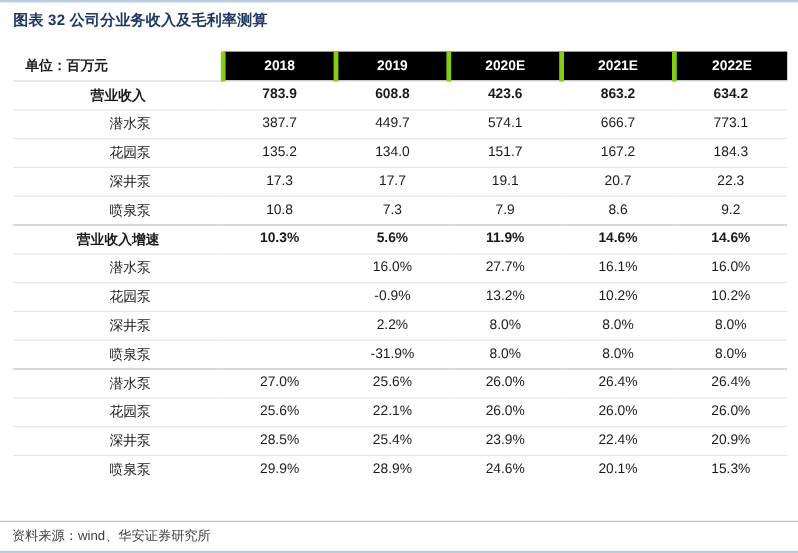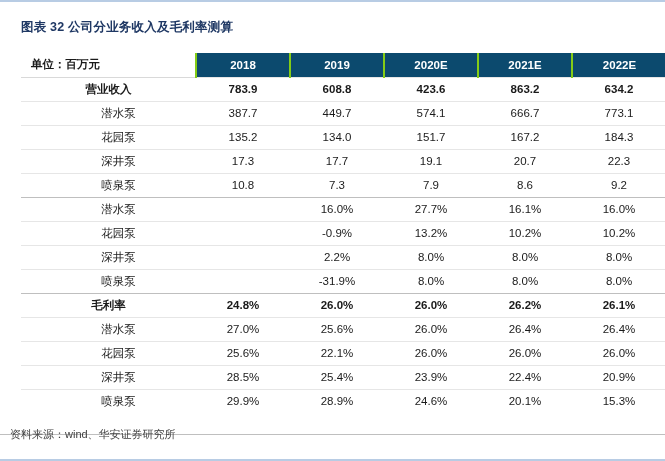--- a/index.html
+++ b/index.html
@@ -14,21 +14,21 @@
     color: #1a1a1a;
     -webkit-font-smoothing: antialiased;
   }
   .page {
     position: relative;
     width: 665px;
     height: 461px;
     box-sizing: border-box;
     border-top: 2px solid #b8cce4;
     border-bottom: 2px solid #b8cce4;
-    padding: 11px;
+    padding: 1px;
   }
   .title {
     font-size: 12.5px;
     font-weight: bold;
     color: #1f3864;
     padding: 6px 10px 5px 10px;
     letter-spacing: 0.2px;
   }
   table.data {
     border-collapse: collapse;
@@ -39,26 +39,26 @@
   table.data col.c0 { width: 175px; }
   table.data col.cN { width: 94px; }
   table.data th, table.data td {
     font-size: 11.5px;
     height: 24px;
     padding: 0 10px;
     box-sizing: border-box;
     border-bottom: 1px solid #e6e6e6;
   }
   thead th {
-    background: #0c4a6e;
+    background: #000000;
     color: #ffffff;
     font-weight: bold;
     text-align: center;
     border-bottom: none;
-    border-left: 2px solid #84cc16;
+    border-left: 4px solid #84cc16;
     height: 26px;
   }
   thead th.head-unit {
     background: #ffffff;
     color: #1a1a1a;
     text-align: left;
     border-left: none;
     font-weight: bold;
     font-size: 11.5px;
     border-bottom: 1px solid #d9d9d9;
@@ -81,21 +81,21 @@
   }
   tr.group-end td {
     border-bottom: 1px solid #bfbfbf;
   }
   tr.last-row td {
     border-bottom: none;
   }
   .source {
     position: absolute;
     left: 10px;
-    bottom: 17px;
+    bottom: 5px;
     font-size: 11px;
     color: #404040;
   }
   .footer-rule {
     position: absolute;
     left: 0;
     right: 0;
     bottom: 24px;
     height: 1px;
     background: #bfbfbf;
@@ -161,20 +161,28 @@
         <td class="num">22.3</td>
       </tr>
       <tr class="sub group-end">
         <td class="label">喷泉泵</td>
         <td class="num">10.8</td>
         <td class="num">7.3</td>
         <td class="num">7.9</td>
         <td class="num">8.6</td>
         <td class="num">9.2</td>
       </tr>
+      <tr class="bold">
+        <td class="label">营业收入增速</td>
+        <td class="num">10.3%</td>
+        <td class="num">5.6%</td>
+        <td class="num">11.9%</td>
+        <td class="num">14.6%</td>
+        <td class="num">14.6%</td>
+      </tr>
       <tr class="sub">
         <td class="label">潜水泵</td>
         <td class="num"></td>
         <td class="num">16.0%</td>
         <td class="num">27.7%</td>
         <td class="num">16.1%</td>
         <td class="num">16.0%</td>
       </tr>
       <tr class="sub">
         <td class="label">花园泵</td>
@@ -192,28 +200,20 @@
         <td class="num">8.0%</td>
         <td class="num">8.0%</td>
       </tr>
       <tr class="sub group-end">
         <td class="label">喷泉泵</td>
         <td class="num"></td>
         <td class="num">-31.9%</td>
         <td class="num">8.0%</td>
         <td class="num">8.0%</td>
         <td class="num">8.0%</td>
-      </tr>
-      <tr class="bold">
-        <td class="label">毛利率</td>
-        <td class="num">24.8%</td>
-        <td class="num">26.0%</td>
-        <td class="num">26.0%</td>
-        <td class="num">26.2%</td>
-        <td class="num">26.1%</td>
       </tr>
       <tr class="sub">
         <td class="label">潜水泵</td>
         <td class="num">27.0%</td>
         <td class="num">25.6%</td>
         <td class="num">26.0%</td>
         <td class="num">26.4%</td>
         <td class="num">26.4%</td>
       </tr>
       <tr class="sub">

